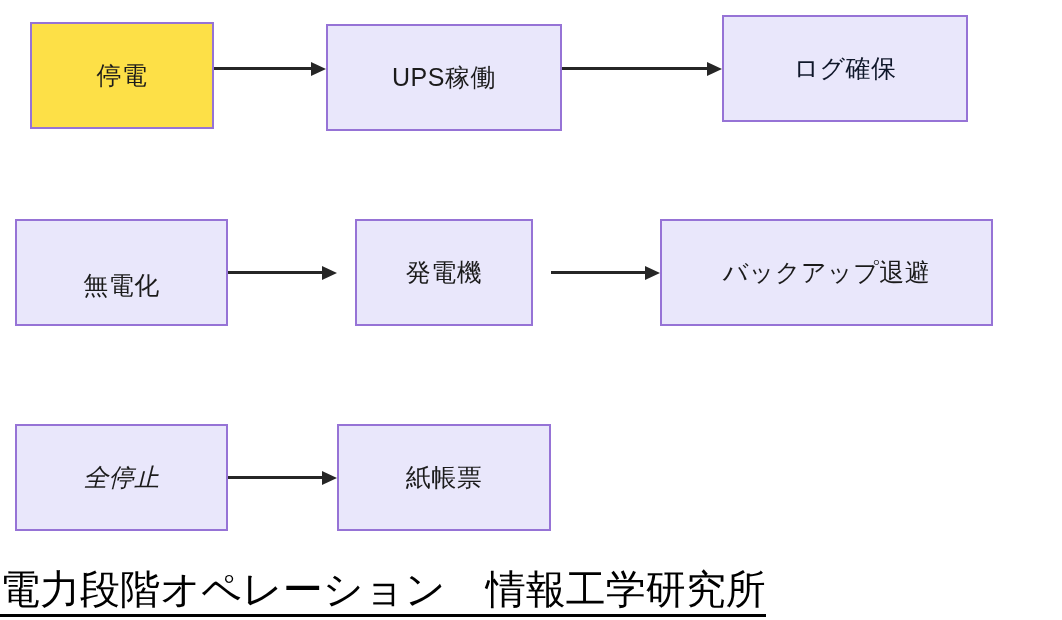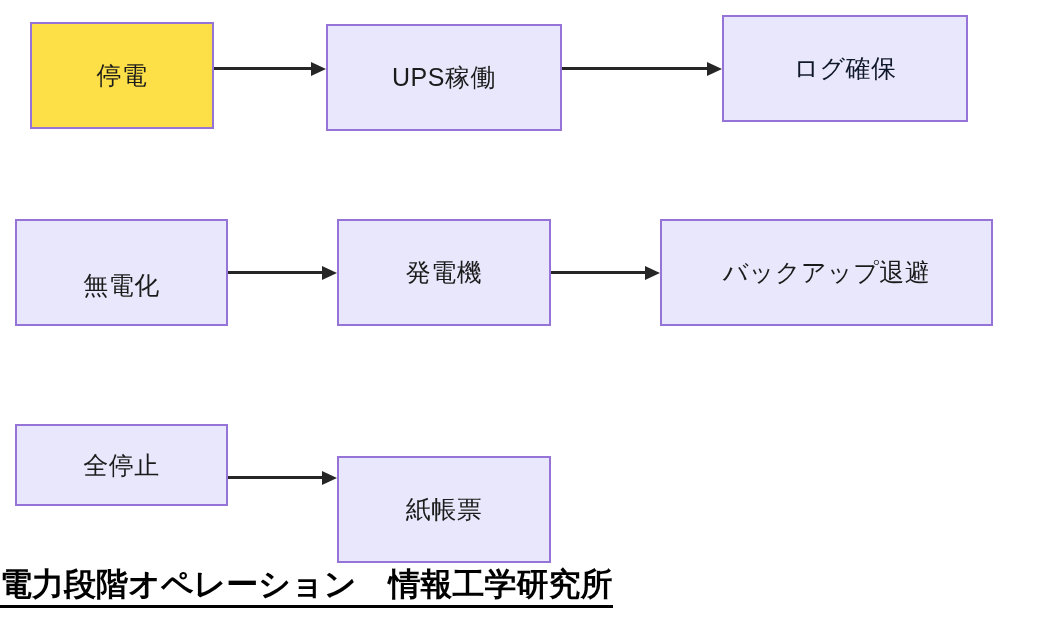--- a/index.html
+++ b/index.html
@@ -56,22 +56,22 @@
     height: 0;
     border-top: 7.5px solid transparent;
     border-bottom: 7.5px solid transparent;
     border-left: 15px solid #262626;
   }
   .caption {
     position: absolute;
     left: 0px;
     top: 566px;
     width: 1010px;
-    font-size: 32px;
-    font-weight: bold;
+    font-size: 40px;
+    font-weight: normal;
     line-height: 1.18;
     color: #000000;
     white-space: nowrap;
   }
   .caption-inner {
     display: inline-block;
     border-bottom: 3px solid #000000;
     padding-bottom: 1px;
   }
 </style>
@@ -100,33 +100,33 @@
       <div class="edge-line" style="width: 95px; background: rgb(38, 38, 38); top: -1px;"></div>
       <div class="edge-head" style="left: 94px; border-left-color: rgb(38, 38, 38);"></div>
     </div>
     <div class="edge" style="left: 551px; top: 272px; width: 109px;">
       <div class="edge-line" style="width: 95px; background: rgb(38, 38, 38); top: -1px;"></div>
       <div class="edge-head" style="left: 94px; border-left-color: rgb(38, 38, 38);"></div>
     </div>
     <div class="node" style="left: 15px; top: 219px; width: 213px; height: 107px; background: rgb(233, 231, 251); border-color: rgb(150, 115, 214);">
       <span class="node-label" style="color: rgb(27, 27, 27); margin-top: 26px;">無電化</span>
     </div>
-    <div class="node" style="left: 337px; top: 219px; width: 214px; height: 107px; background: rgb(233, 231, 251); border-color: rgb(150, 115, 214);">
+    <div class="node" style="left: 355px; top: 219px; width: 178px; height: 107px; background: rgb(233, 231, 251); border-color: rgb(150, 115, 214);">
       <span class="node-label" style="color: rgb(27, 27, 27);">発電機</span>
     </div>
     <div class="node" style="left: 660px; top: 219px; width: 333px; height: 107px; background: rgb(233, 231, 251); border-color: rgb(150, 115, 214);">
       <span class="node-label" style="color: rgb(27, 27, 27);">バックアップ退避</span>
     </div>
     <div class="edge" style="left: 228px; top: 477px; width: 109px;">
       <div class="edge-line" style="width: 95px; background: rgb(38, 38, 38); top: -1px;"></div>
       <div class="edge-head" style="left: 94px; border-left-color: rgb(38, 38, 38);"></div>
     </div>
-    <div class="node" style="left: 15px; top: 424px; width: 213px; height: 82px; background: rgb(233, 231, 251); border-color: rgb(150, 115, 214);">
+    <div class="node" style="left: 15px; top: 424px; width: 213px; height: 107px; background: rgb(233, 231, 251); border-color: rgb(150, 115, 214); font-style: italic;">
       <span class="node-label" style="color: rgb(27, 27, 27);">全停止</span>
     </div>
-    <div class="node" style="left: 337px; top: 424px; width: 214px; height: 107px; background: rgb(233, 231, 251); border-color: rgb(150, 115, 214); margin-top: 32px;">
+    <div class="node" style="left: 337px; top: 424px; width: 214px; height: 107px; background: rgb(233, 231, 251); border-color: rgb(150, 115, 214);">
       <span class="node-label" style="color: rgb(27, 27, 27);">紙帳票</span>
     </div>
   </div>
 
 <div class="caption">
   <span class="caption-inner">電力段階オペレーション　情報工学研究所</span>
 </div>
 
 </body></html>

